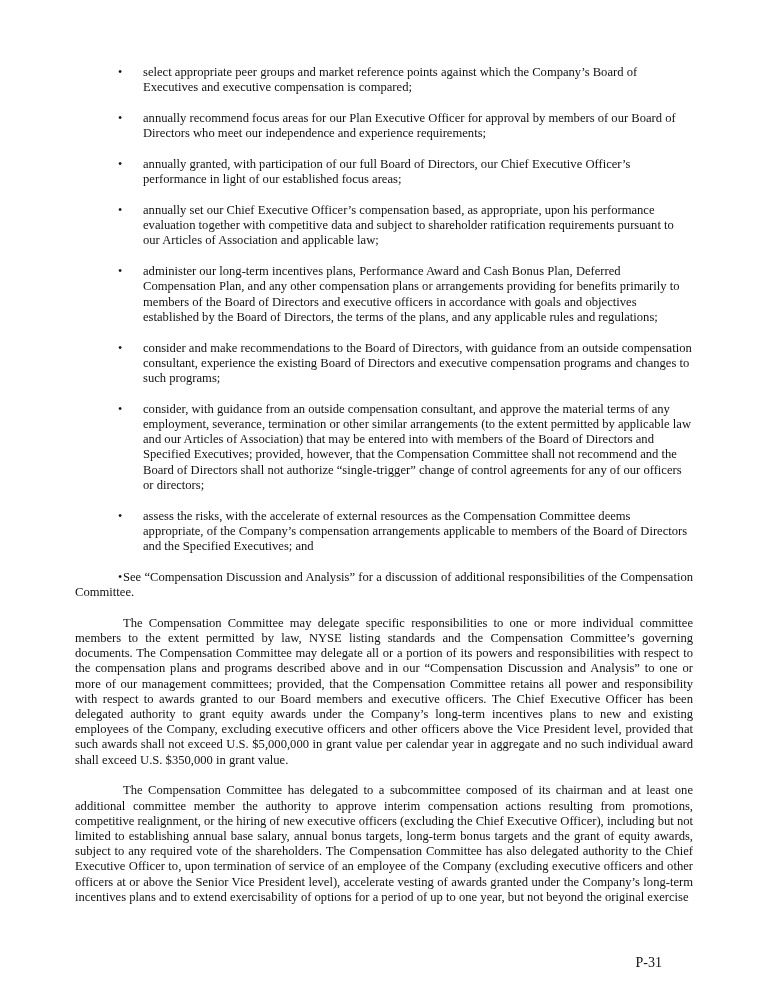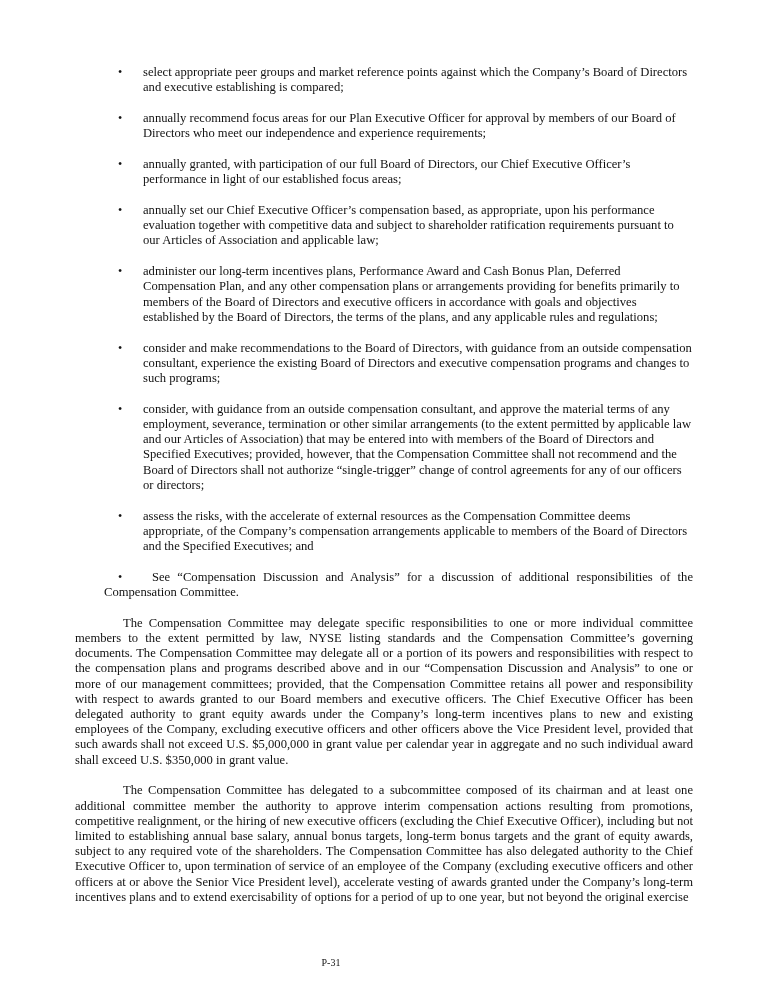--- a/index.html
+++ b/index.html
@@ -40,37 +40,36 @@
     top: 0;
     font-size: 12px;
   }
   p.para {
     margin: 0 0 15.6px 0;
     text-indent: 48px;
     text-align: justify;
   }
   p.para.first {
     margin-top: 0;
-    margin-left: 29px;
   }
   .footer {
     position: absolute;
     top: 955px;
     left: 0;
     width: 662px;
-    text-align: center;
-    font-size: 10px;
+    text-align: right;
+    font-size: 14px;
   }
 </style>
 </head>
 <body>
 
 <div class="page">
   <ul class="bullets">
-    <li><span class="bullet">•</span><span>select appropriate peer groups and market reference points against which the Company’s Board of Directors and executive establishing is compared;</span></li>
+    <li><span class="bullet">•</span><span>select appropriate peer groups and market reference points against which the Company’s Board of Executives and executive compensation is compared;</span></li>
     <li><span class="bullet">•</span><span>annually recommend focus areas for our Plan Executive Officer for approval by members of our Board of Directors who meet our independence and experience requirements;</span></li>
     <li><span class="bullet">•</span><span>annually granted, with participation of our full Board of Directors, our Chief Executive Officer’s performance in light of our established focus areas;</span></li>
     <li><span class="bullet">•</span><span>annually set our Chief Executive Officer’s compensation based, as appropriate, upon his performance evaluation together with competitive data and subject to shareholder ratification requirements pursuant to our Articles of Association and applicable law;</span></li>
     <li><span class="bullet">•</span><span>administer our long-term incentives plans, Performance Award and Cash Bonus Plan, Deferred Compensation Plan, and any other compensation plans or arrangements providing for benefits primarily to members of the Board of Directors and executive officers in accordance with goals and objectives established by the Board of Directors, the terms of the plans, and any applicable rules and regulations;</span></li>
     <li><span class="bullet">•</span><span>consider and make recommendations to the Board of Directors, with guidance from an outside compensation consultant, experience the existing Board of Directors and executive compensation programs and changes to such programs;</span></li>
     <li><span class="bullet">•</span><span>consider, with guidance from an outside compensation consultant, and approve the material terms of any employment, severance, termination or other similar arrangements (to the extent permitted by applicable law and our Articles of Association) that may be entered into with members of the Board of Directors and Specified Executives; provided, however, that the Compensation Committee shall not recommend and the Board of Directors shall not authorize “single-trigger” change of control agreements for any of our officers or directors;</span></li>
     <li><span class="bullet">•</span><span>assess the risks, with the accelerate of external resources as the Compensation Committee deems appropriate, of the Company’s compensation arrangements applicable to members of the Board of Directors and the Specified Executives; and</span></li>
     <li><span class="bullet">•</span></li>
   </ul>
 

